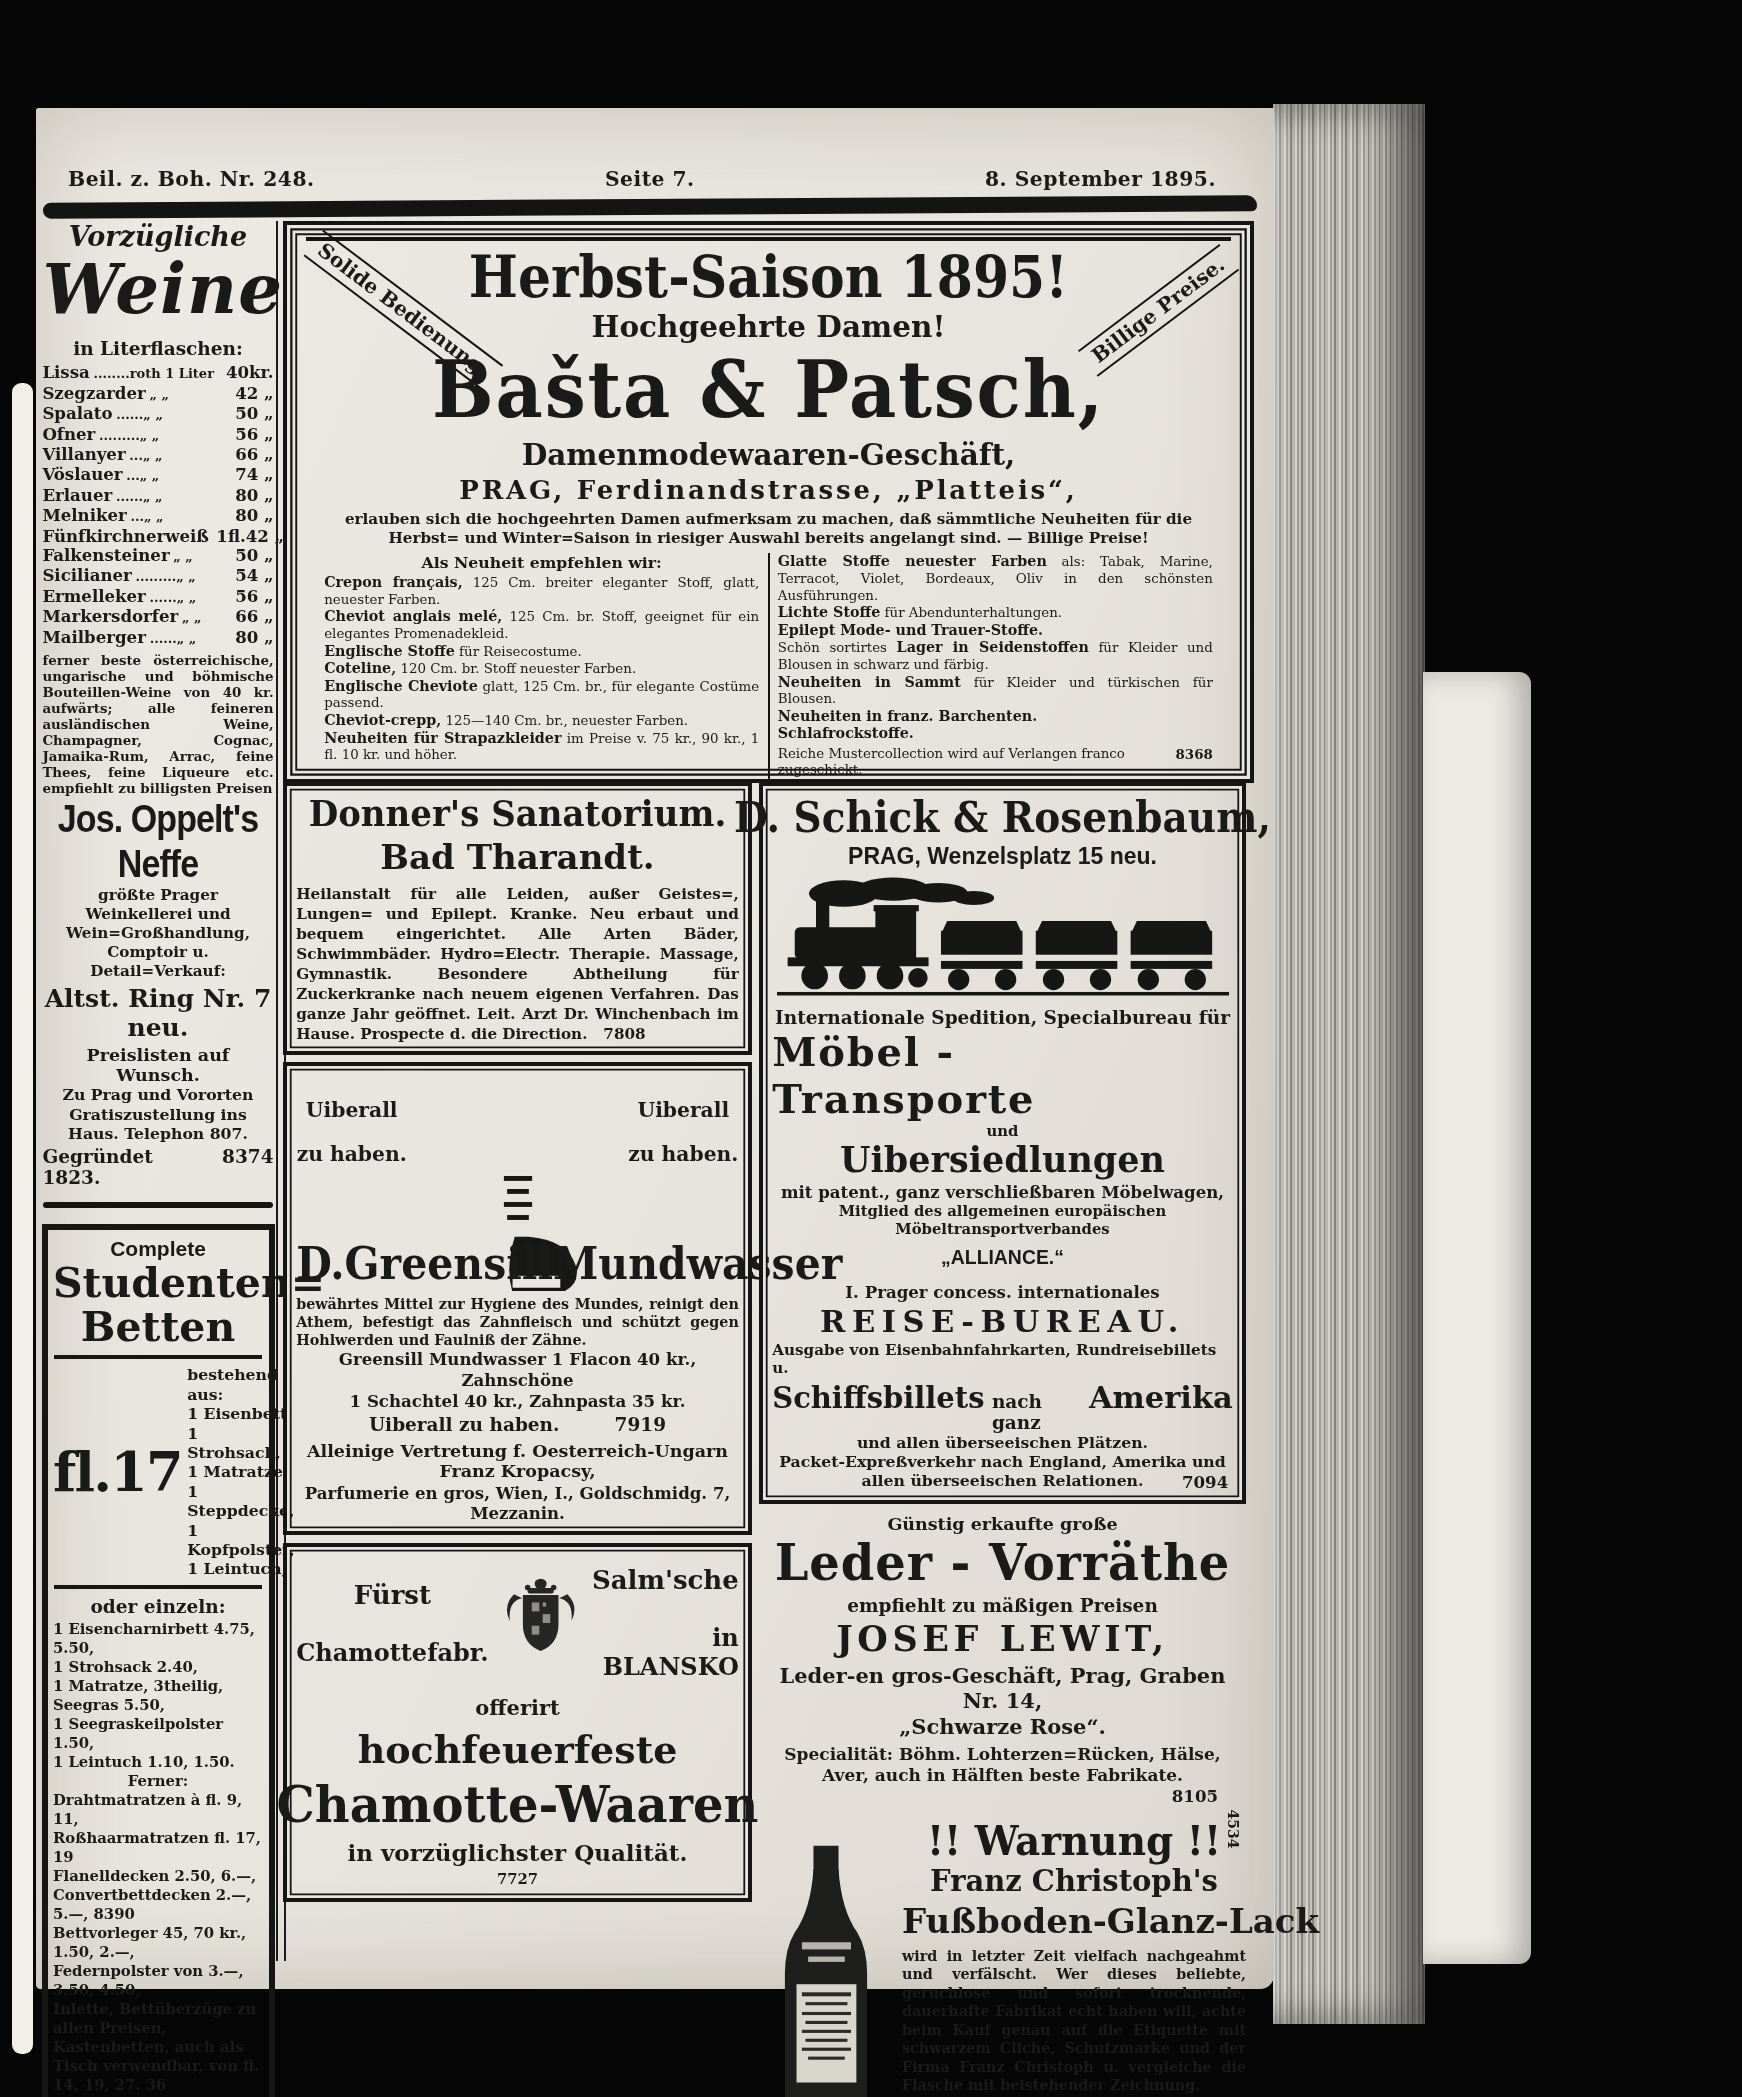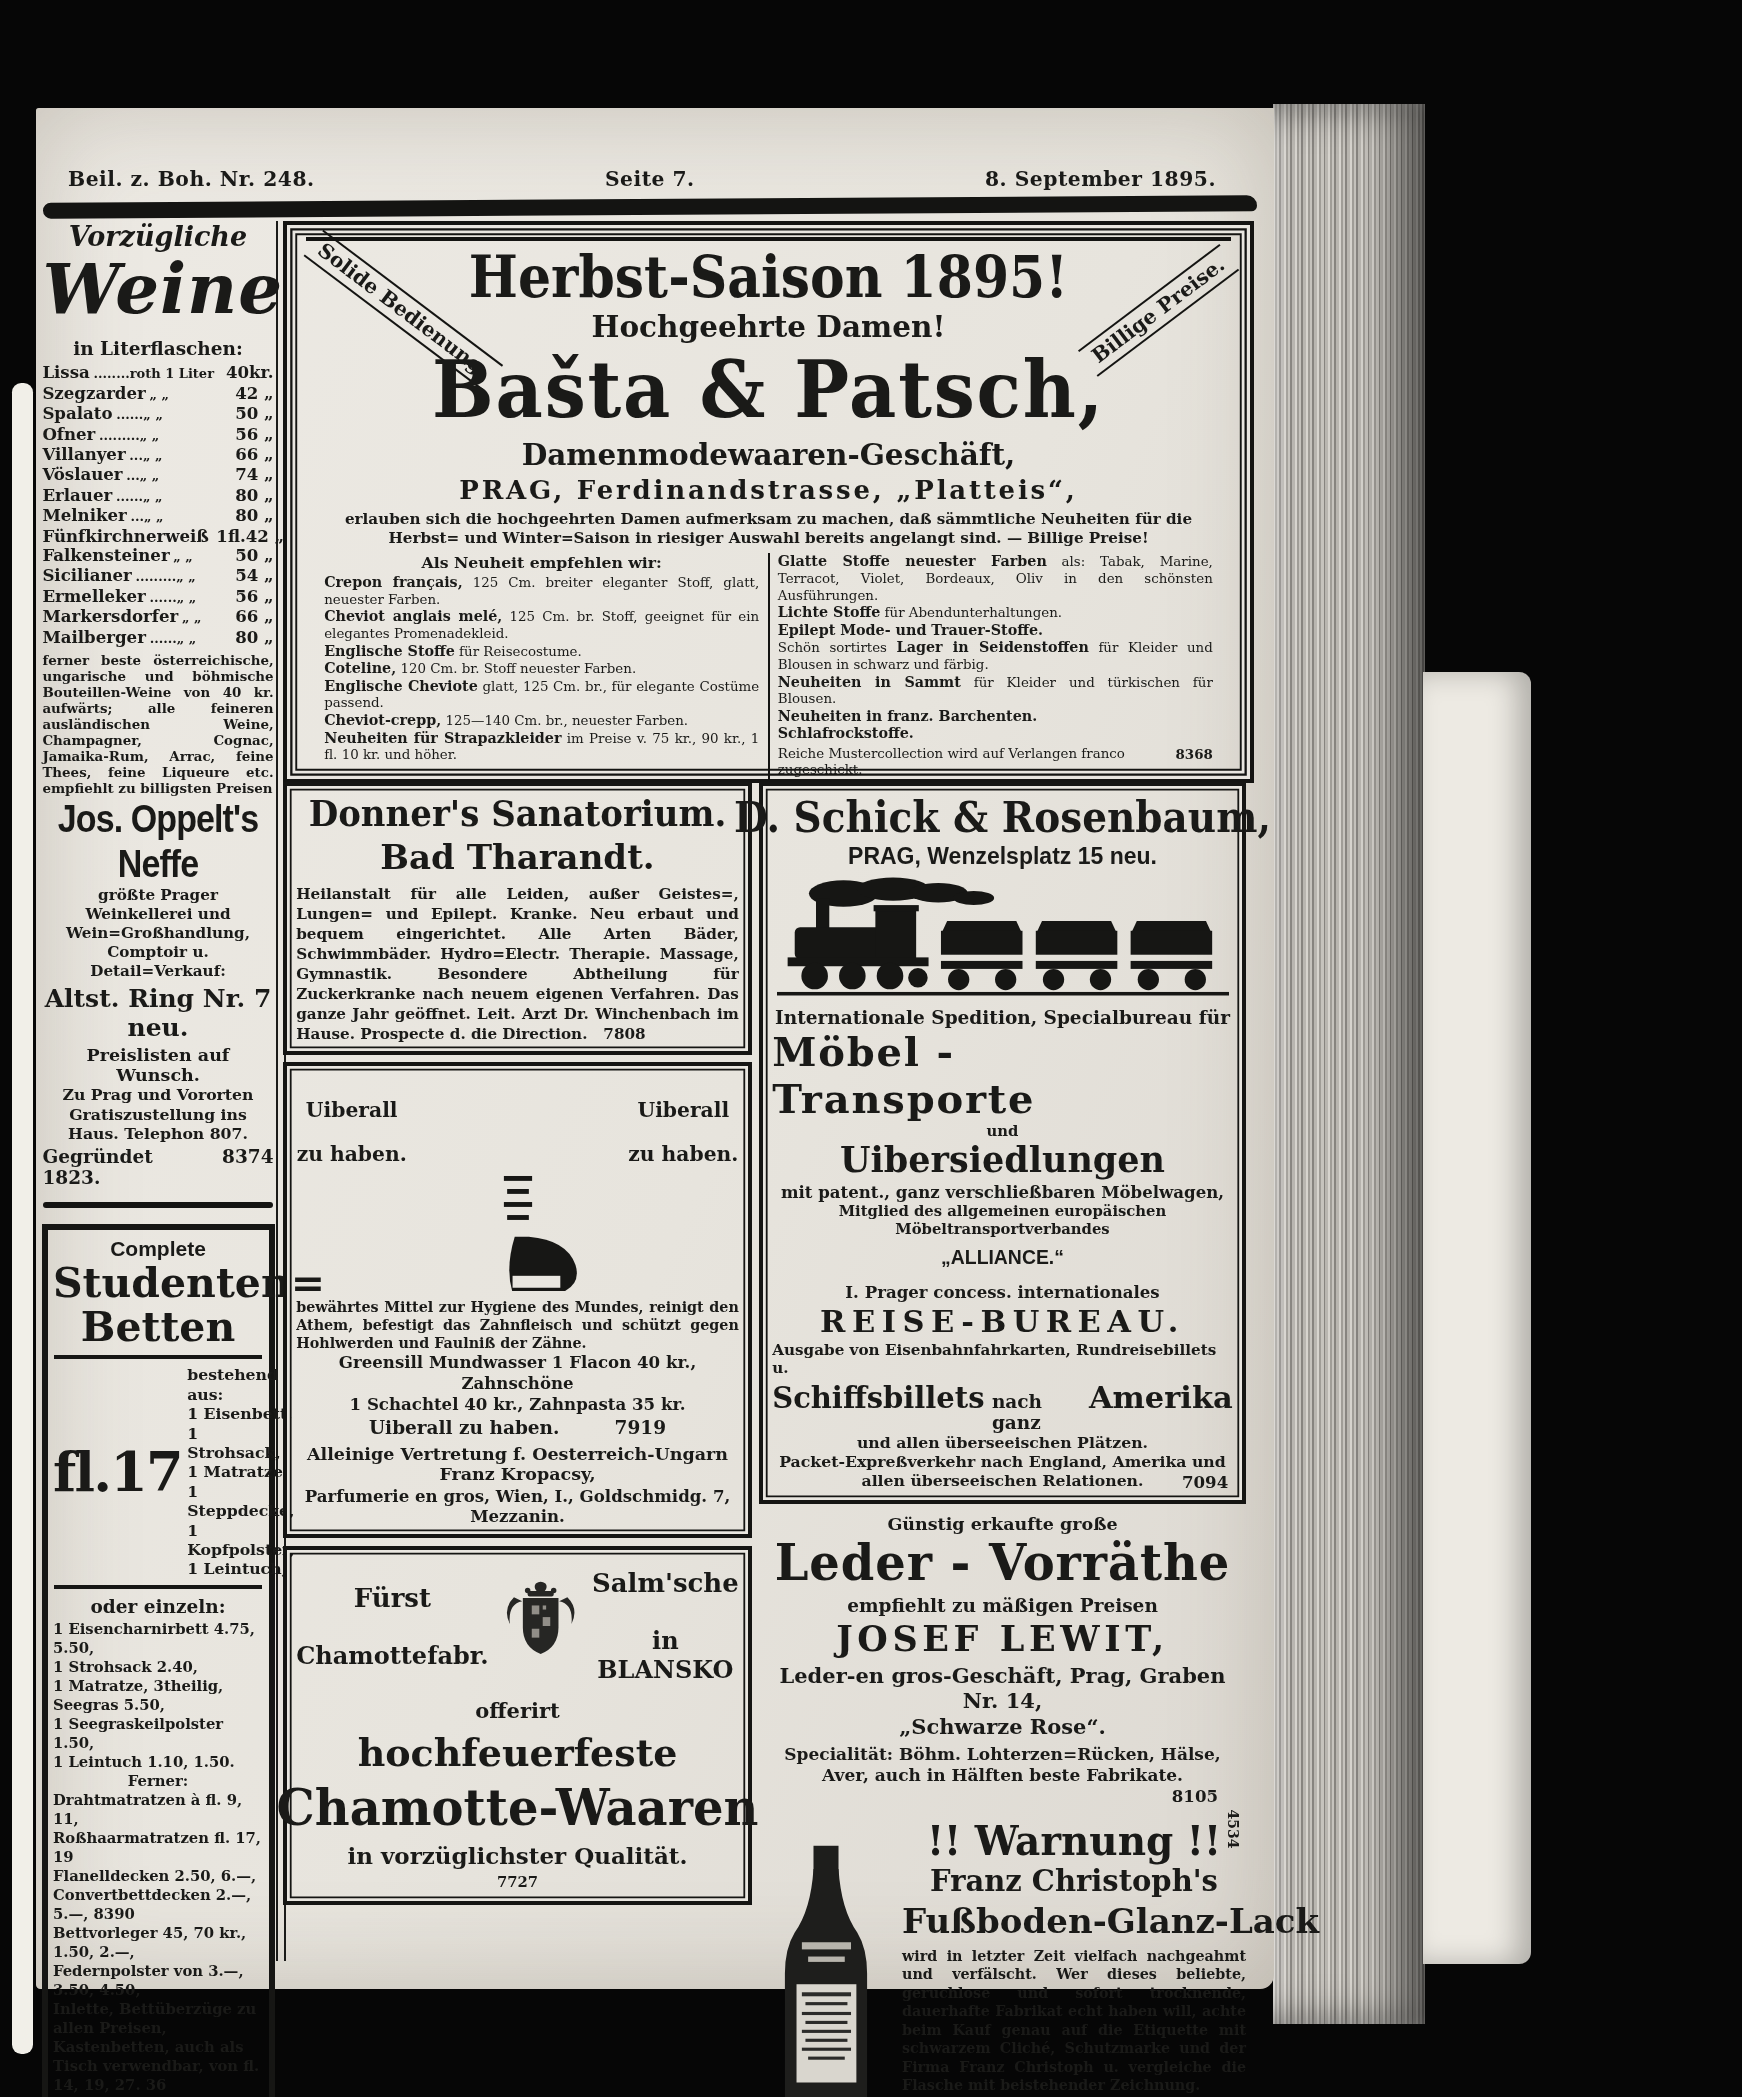--- a/index.html
+++ b/index.html
@@ -95,21 +95,21 @@
   .gr-name{font-size:41px;font-weight:bold;transform:scaleY(1.1);}
   .gr-body{font-size:14.3px;line-height:18px;font-weight:bold;text-align:justify;margin-top:7.4px;}
   .gr-pr{font-size:16.6px;line-height:21px;font-weight:bold;text-align:center;}
   .gr-av2{display:flex;justify-content:center;gap:55px;font-size:18.5px;font-weight:bold;margin-top:1.8px;}
   .gr-rep{font-size:17.5px;font-weight:bold;text-align:center;margin-top:6.5px;}
   .gr-rep2{font-size:16.6px;font-weight:bold;text-align:center;margin-top:1.8px;}
   
   .chamotte{margin-top:8.3px;display:flex;flex-direction:column;align-items:center;padding-bottom:11px;}
   .ch-grid{display:flex;align-items:center;justify-content:space-between;width:100%;gap:14px;}
   .ch-cell{font-size:26px;font-weight:bold;flex:1;text-align:center;}
-  .ch-cell2{font-size:24px;font-weight:bold;flex:1.3;text-align:center;}
+  .ch-cell2{font-size:24px;font-weight:bold;flex:1.3;text-align:right;}
   .ch-off{font-size:21px;font-weight:bold;margin-top:2.8px;}
   .ch-l1{font-size:38px;font-weight:bold;margin-top:6.5px;}
   .ch-title{font-size:48px;font-weight:bold;margin-top:4.6px;white-space:nowrap;transform:scaleY(1.05);}
   .ch-l2{font-size:23px;font-weight:bold;margin-top:6.5px;}
   .ch-no{font-size:14.8px;font-weight:bold;margin-top:4.6px;}
   
   .schick{display:flex;flex-direction:column;align-items:center;border-width:4.6px;}
   .sc-name{font-size:39px;font-weight:bold;white-space:nowrap;transform:scaleY(1.12);}
   .sc-addr{font-size:23px;font-weight:bold;margin-top:3.7px;font-family:"Liberation Sans",sans-serif;}
   .sc-l1{font-size:18.5px;font-weight:bold;margin-top:2.8px;}
@@ -353,20 +353,24 @@
             <g fill="#171715">
               <rect x="104" y="188" width="52" height="9"></rect>
               <rect x="110" y="212" width="40" height="9"></rect>
               <rect x="104" y="236" width="52" height="9"></rect>
               <rect x="110" y="260" width="40" height="9"></rect>
               <path d="M150 300 q70 6 86 52 q12 40 -34 54 l-74 16 q-26 -50 -4 -122 z"></path>
             </g>
             <rect x="120" y="372" width="88" height="22" fill="#e9e6e0"></rect>
           </svg>
           <div class="gr-avail">Uiberall zu haben.</div>
+        </div>
+        <div class="gr-nrow">
+          <span class="gr-name">D.Greensill</span>
+          <span class="gr-name">Mundwasser</span>
         </div>
         <div class="gr-body">bewährtes Mittel zur Hygiene des Mundes, reinigt den Athem, befestigt das Zahnfleisch und schützt gegen Hohlwerden und Faulniß der Zähne.</div>
         <div class="gr-pr">Greensill Mundwasser 1 Flacon 40 kr., Zahnschöne</div>
         <div class="gr-pr">1 Schachtel 40 kr., Zahnpasta 35 kr.</div>
         <div class="gr-av2">
           <span>Uiberall zu haben.</span>
           <span class="adno">7919</span>
         </div>
         <div class="gr-rep">Alleinige Vertretung f. Oesterreich-Ungarn Franz Kropacsy,</div>
         <div class="gr-rep2">Parfumerie en gros, Wien, I., Goldschmidg. 7, Mezzanin.</div>

